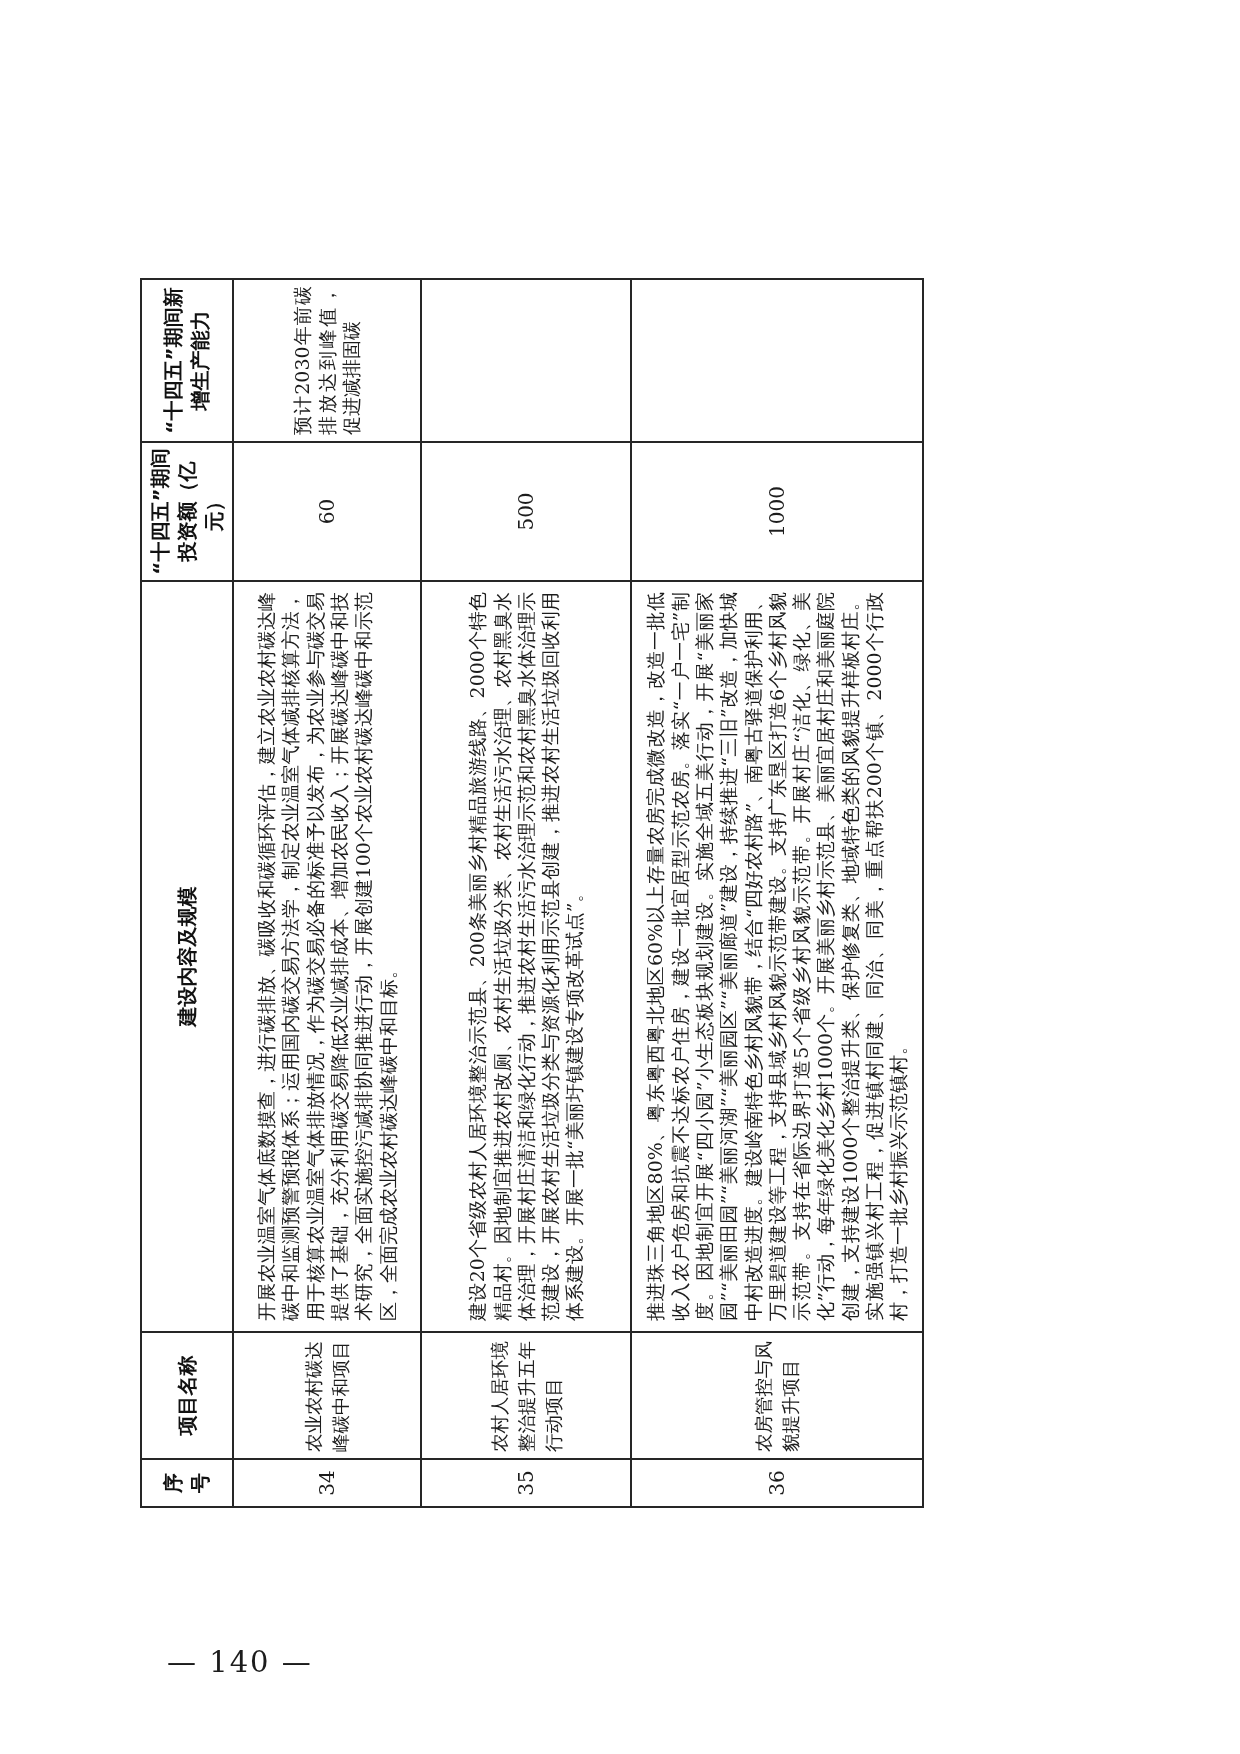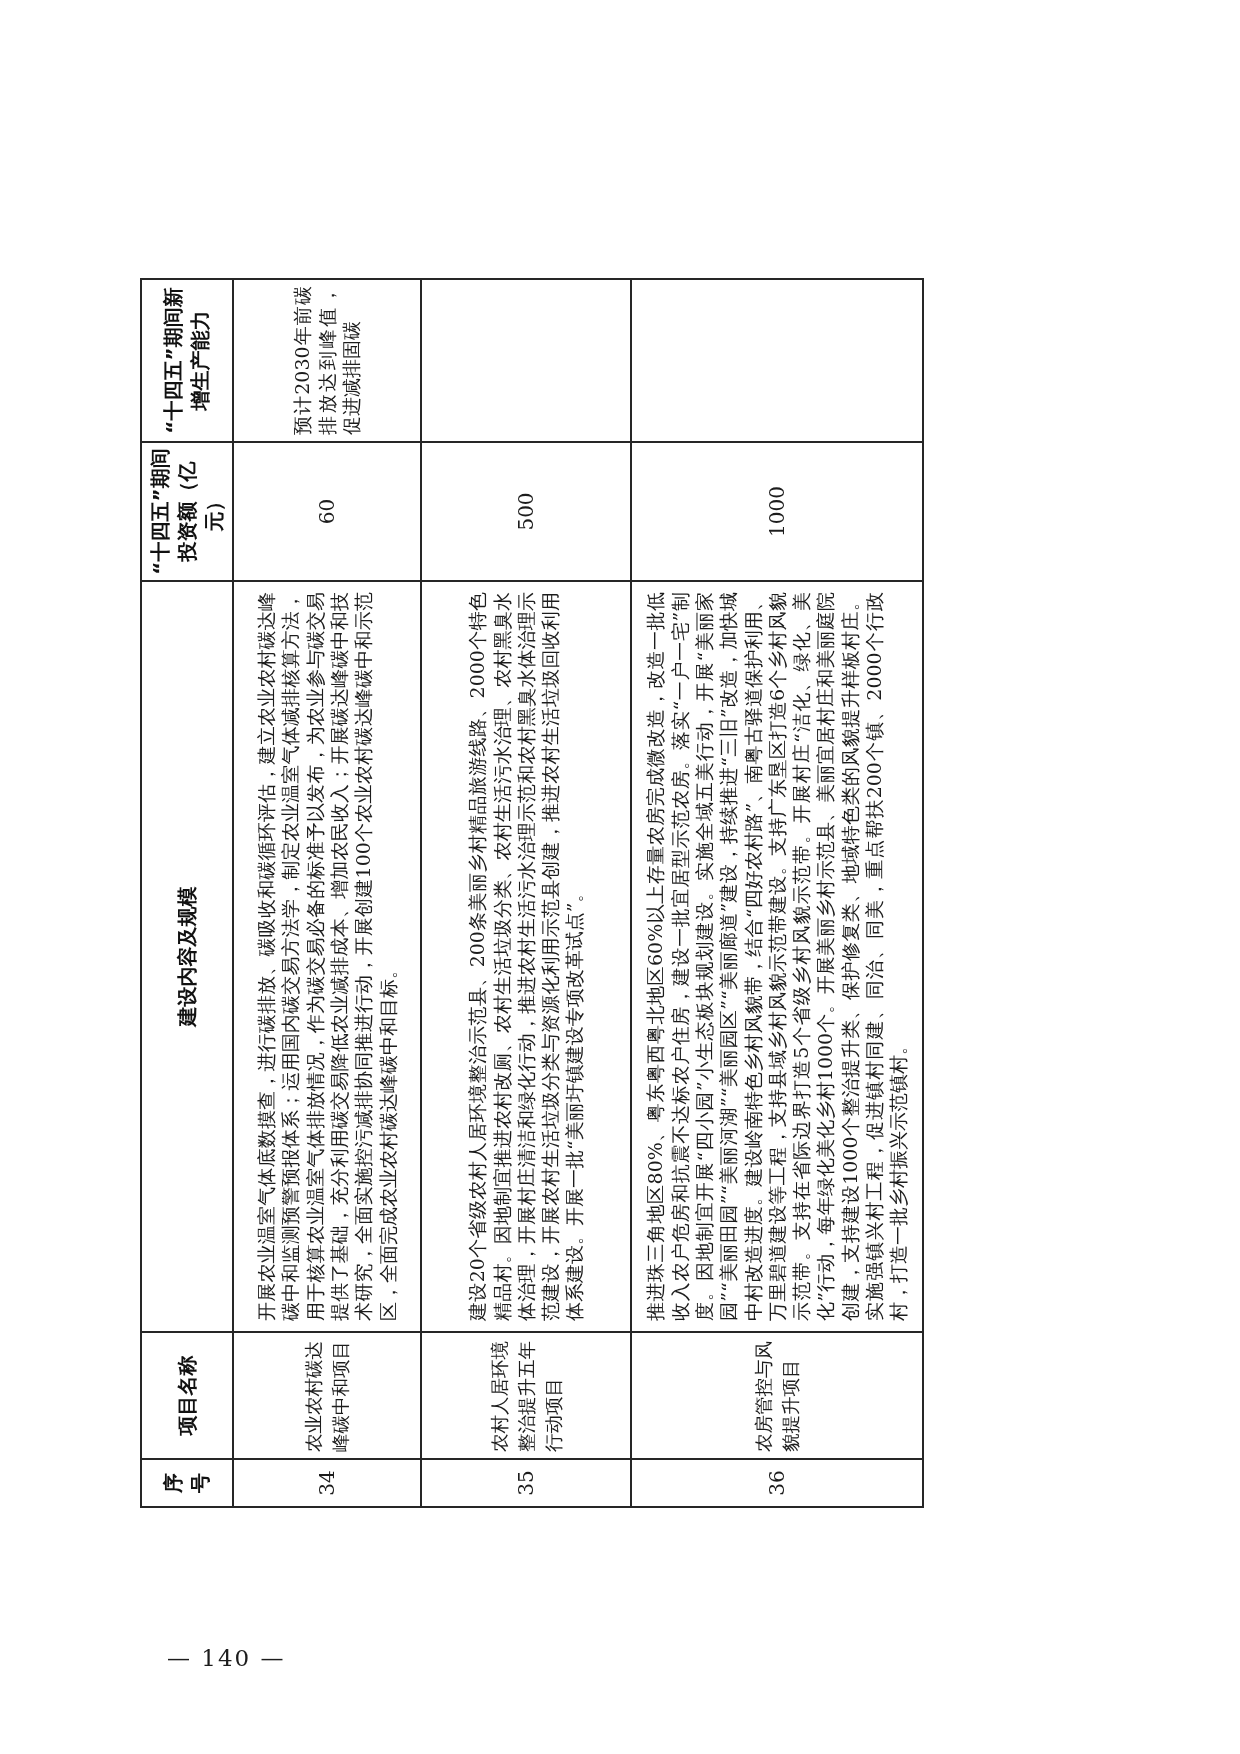--- a/index.html
+++ b/index.html
@@ -75,21 +75,21 @@
     font-size: 19px;
     line-height: 24.5px;
     text-align: justify;
     text-justify: inter-ideograph;
     padding: 6px 6px;
   }
   .page-number {
     position: absolute;
     left: 167px;
     top: 1645px;
-    font-size: 23px;
+    font-size: 29px;
     letter-spacing: 2px;
     color: #1c1c1c;
     white-space: nowrap;
   }
 </style>
 </head>
 <body>
 
 <div class="page">
 

